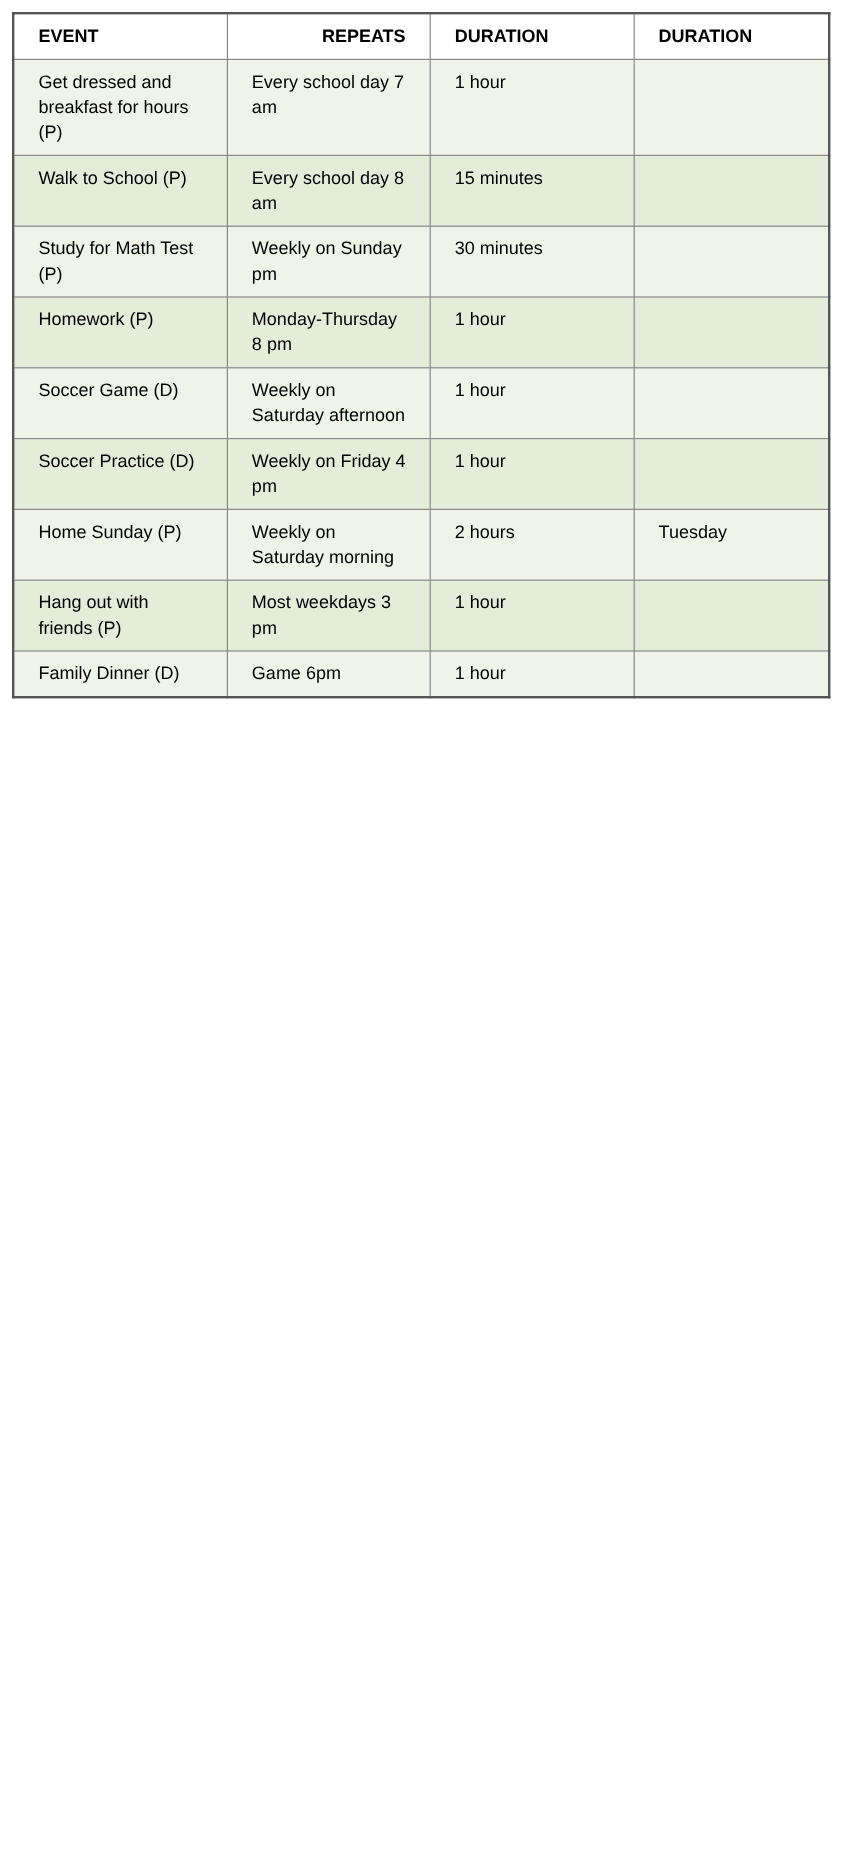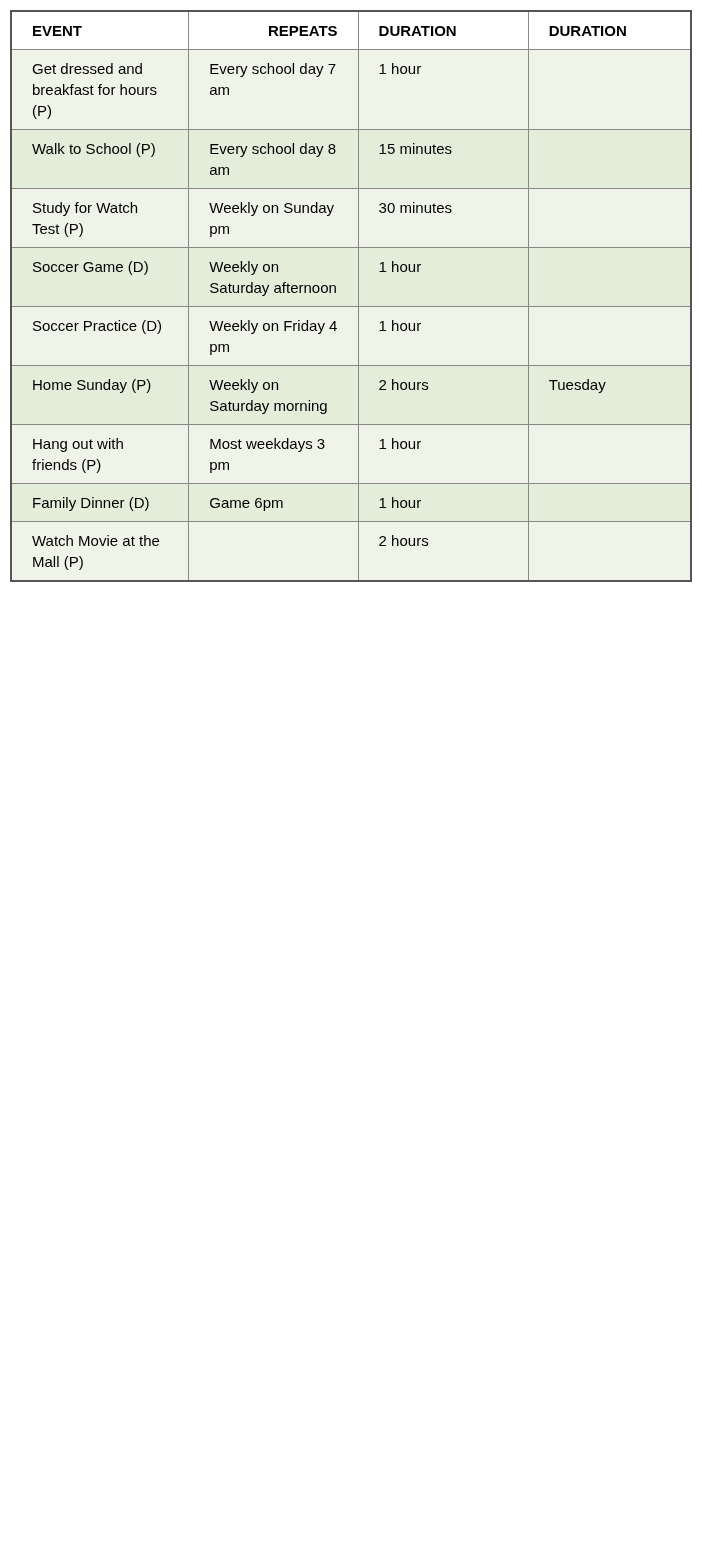--- a/index.html
+++ b/index.html
@@ -70,23 +70,29 @@
         <td>1 hour</td>
         <td></td>
       </tr>
       <tr>
         <td>Walk to School (P)</td>
         <td>Every school day 8 am</td>
         <td>15 minutes</td>
         <td></td>
       </tr>
       <tr>
-        <td>Study for Watch Test (P)</td>
+        <td>Study for Math Test (P)</td>
         <td>Weekly on Sunday pm</td>
         <td>30 minutes</td>
+        <td></td>
+      </tr>
+      <tr>
+        <td>Homework (P)</td>
+        <td>Monday-Thursday 8 pm</td>
+        <td>1 hour</td>
         <td></td>
       </tr>
       <tr>
         <td>Soccer Game (D)</td>
         <td>Weekly on Saturday afternoon</td>
         <td>1 hour</td>
         <td></td>
       </tr>
       <tr>
         <td>Soccer Practice (D)</td>
@@ -105,20 +111,14 @@
         <td>Most weekdays 3 pm</td>
         <td>1 hour</td>
         <td></td>
       </tr>
       <tr>
         <td>Family Dinner (D)</td>
         <td>Game 6pm</td>
         <td>1 hour</td>
         <td></td>
       </tr>
-      <tr>
-        <td>Watch Movie at the Mall (P)</td>
-        <td></td>
-        <td>2 hours</td>
-        <td></td>
-      </tr>
     </tbody>
 </table>
 
 </body></html>

